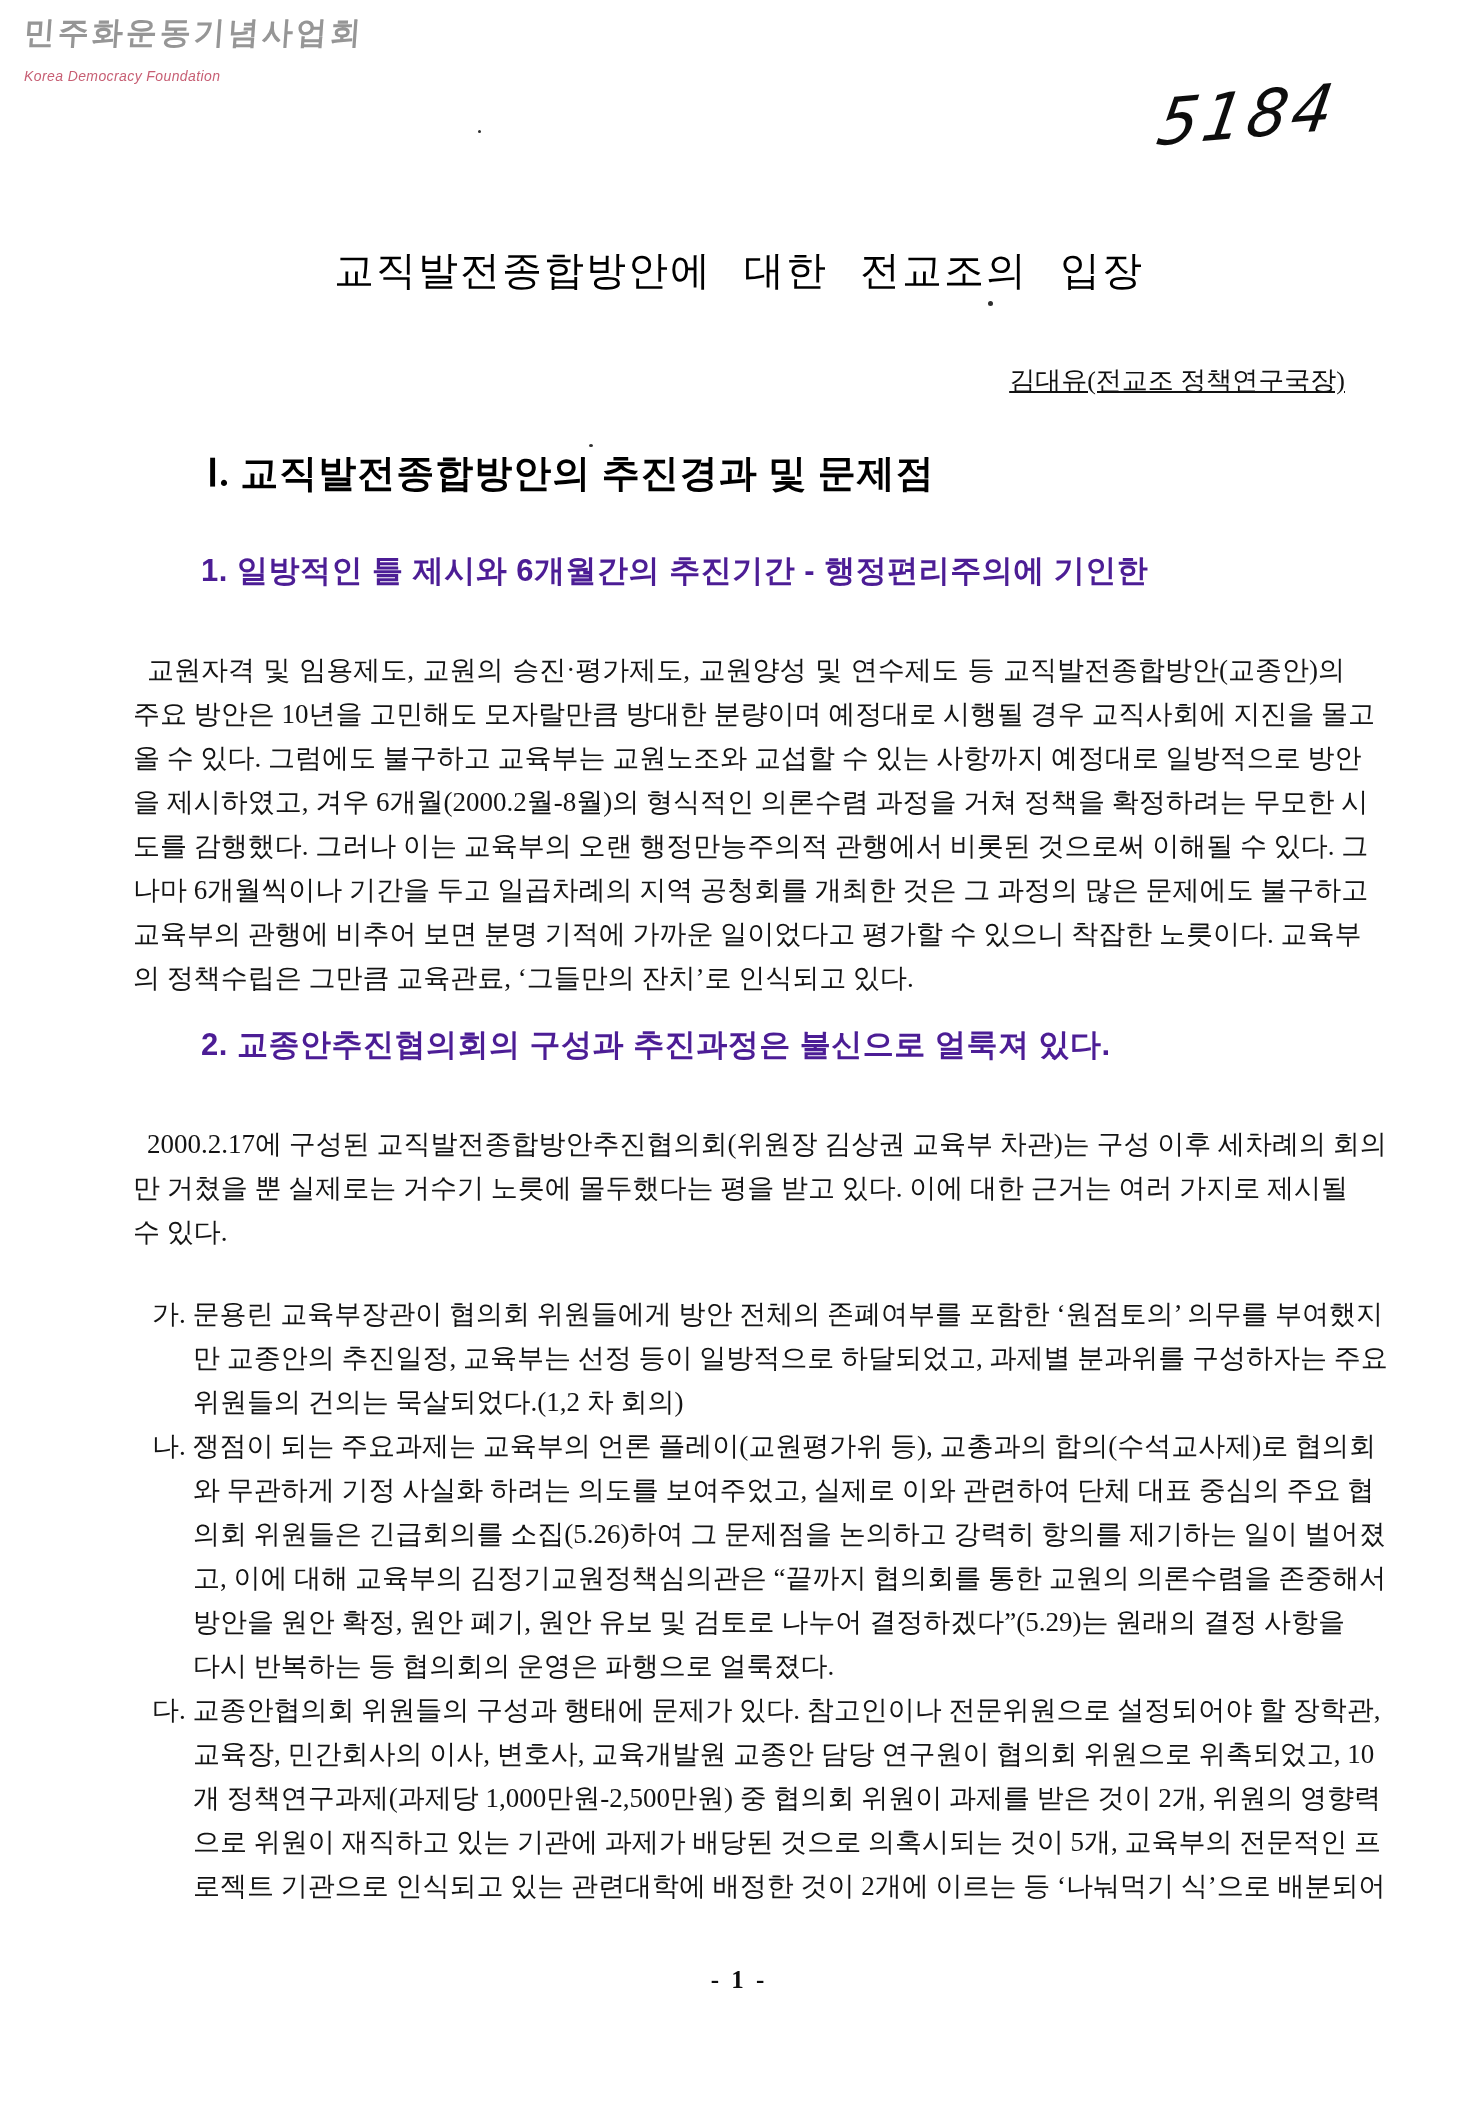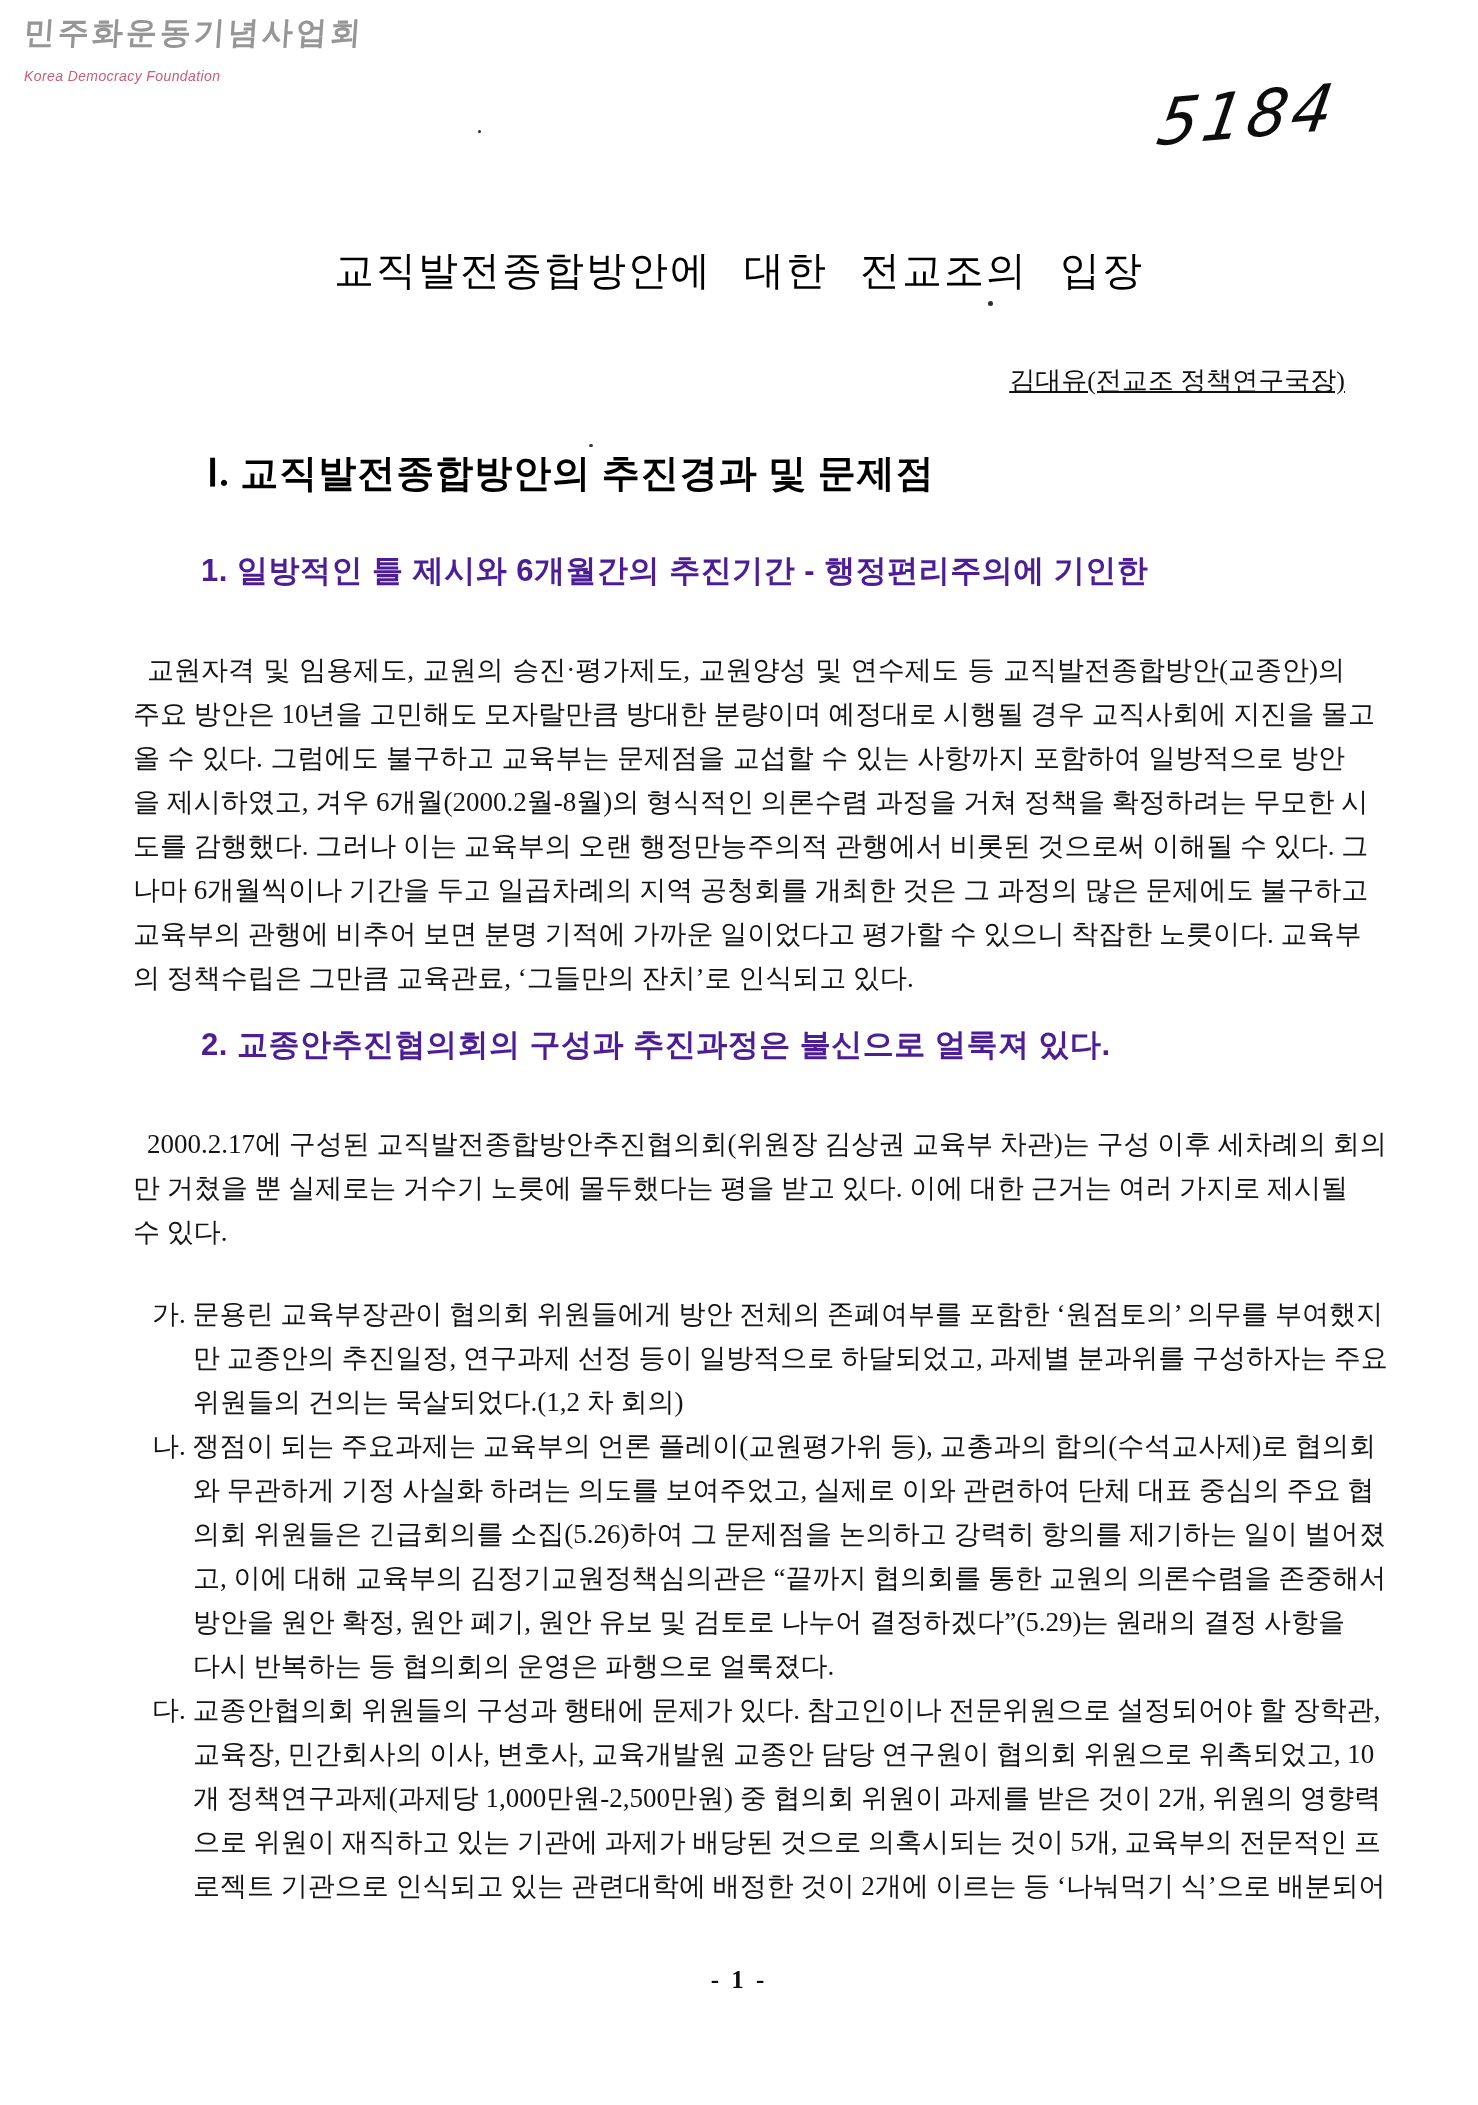--- a/index.html
+++ b/index.html
@@ -103,40 +103,40 @@
 
   <div class="author">김대유(전교조 정책연구국장)</div>
 
   <h2 class="sec">Ⅰ. 교직발전종합방안의 추진경과 및 문제점</h2>
 
   <h3 class="sub">1. 일방적인 틀 제시와 6개월간의 추진기간 - 행정편리주의에 기인한</h3>
 
   <div class="para">
       <div class="tline first">교원자격 및 임용제도, 교원의 승진·평가제도, 교원양성 및 연수제도 등 교직발전종합방안(교종안)의</div>
       <div class="tline">주요 방안은 10년을 고민해도 모자랄만큼 방대한 분량이며 예정대로 시행될 경우 교직사회에 지진을 몰고</div>
-      <div class="tline">올 수 있다. 그럼에도 불구하고 교육부는 문제점을 교섭할 수 있는 사항까지 포함하여 일방적으로 방안</div>
+      <div class="tline">올 수 있다. 그럼에도 불구하고 교육부는 교원노조와 교섭할 수 있는 사항까지 예정대로 일방적으로 방안</div>
       <div class="tline">을 제시하였고, 겨우 6개월(2000.2월-8월)의 형식적인 의론수렴 과정을 거쳐 정책을 확정하려는 무모한 시</div>
       <div class="tline">도를 감행했다. 그러나 이는 교육부의 오랜 행정만능주의적 관행에서 비롯된 것으로써 이해될 수 있다. 그</div>
       <div class="tline">나마 6개월씩이나 기간을 두고 일곱차례의 지역 공청회를 개최한 것은 그 과정의 많은 문제에도 불구하고</div>
       <div class="tline">교육부의 관행에 비추어 보면 분명 기적에 가까운 일이었다고 평가할 수 있으니 착잡한 노릇이다. 교육부</div>
       <div class="tline last">의 정책수립은 그만큼 교육관료, ‘그들만의 잔치’로 인식되고 있다.</div>
     </div>
 
   <h3 class="sub sub2">2. 교종안추진협의회의 구성과 추진과정은 불신으로 얼룩져 있다.</h3>
 
   <div class="para">
       <div class="tline first">2000.2.17에 구성된 교직발전종합방안추진협의회(위원장 김상권 교육부 차관)는 구성 이후 세차례의 회의</div>
       <div class="tline">만 거쳤을 뿐 실제로는 거수기 노릇에 몰두했다는 평을 받고 있다. 이에 대한 근거는 여러 가지로 제시될</div>
       <div class="tline last">수 있다.</div>
     </div>
 
   <div class="list">
     <div class="hang">
         <div class="tline first">가. 문용린 교육부장관이 협의회 위원들에게 방안 전체의 존폐여부를 포함한 ‘원점토의’ 의무를 부여했지</div>
-        <div class="tline">만 교종안의 추진일정, 연구과제 선정 등이 일방적으로 하달되었고, 과제별 분과위를 구성하자는 주요</div>
+        <div class="tline">만 교종안의 추진일정, 교육부는 선정 등이 일방적으로 하달되었고, 과제별 분과위를 구성하자는 주요</div>
         <div class="tline last">위원들의 건의는 묵살되었다.(1,2 차 회의)</div>
       </div>
     <div class="hang">
         <div class="tline first">나. 쟁점이 되는 주요과제는 교육부의 언론 플레이(교원평가위 등), 교총과의 합의(수석교사제)로 협의회</div>
         <div class="tline">와 무관하게 기정 사실화 하려는 의도를 보여주었고, 실제로 이와 관련하여 단체 대표 중심의 주요 협</div>
         <div class="tline">의회 위원들은 긴급회의를 소집(5.26)하여 그 문제점을 논의하고 강력히 항의를 제기하는 일이 벌어졌</div>
         <div class="tline">고, 이에 대해 교육부의 김정기교원정책심의관은 “끝까지 협의회를 통한 교원의 의론수렴을 존중해서</div>
         <div class="tline">방안을 원안 확정, 원안 폐기, 원안 유보 및 검토로 나누어 결정하겠다”(5.29)는 원래의 결정 사항을</div>
         <div class="tline last">다시 반복하는 등 협의회의 운영은 파행으로 얼룩졌다.</div>
       </div>

